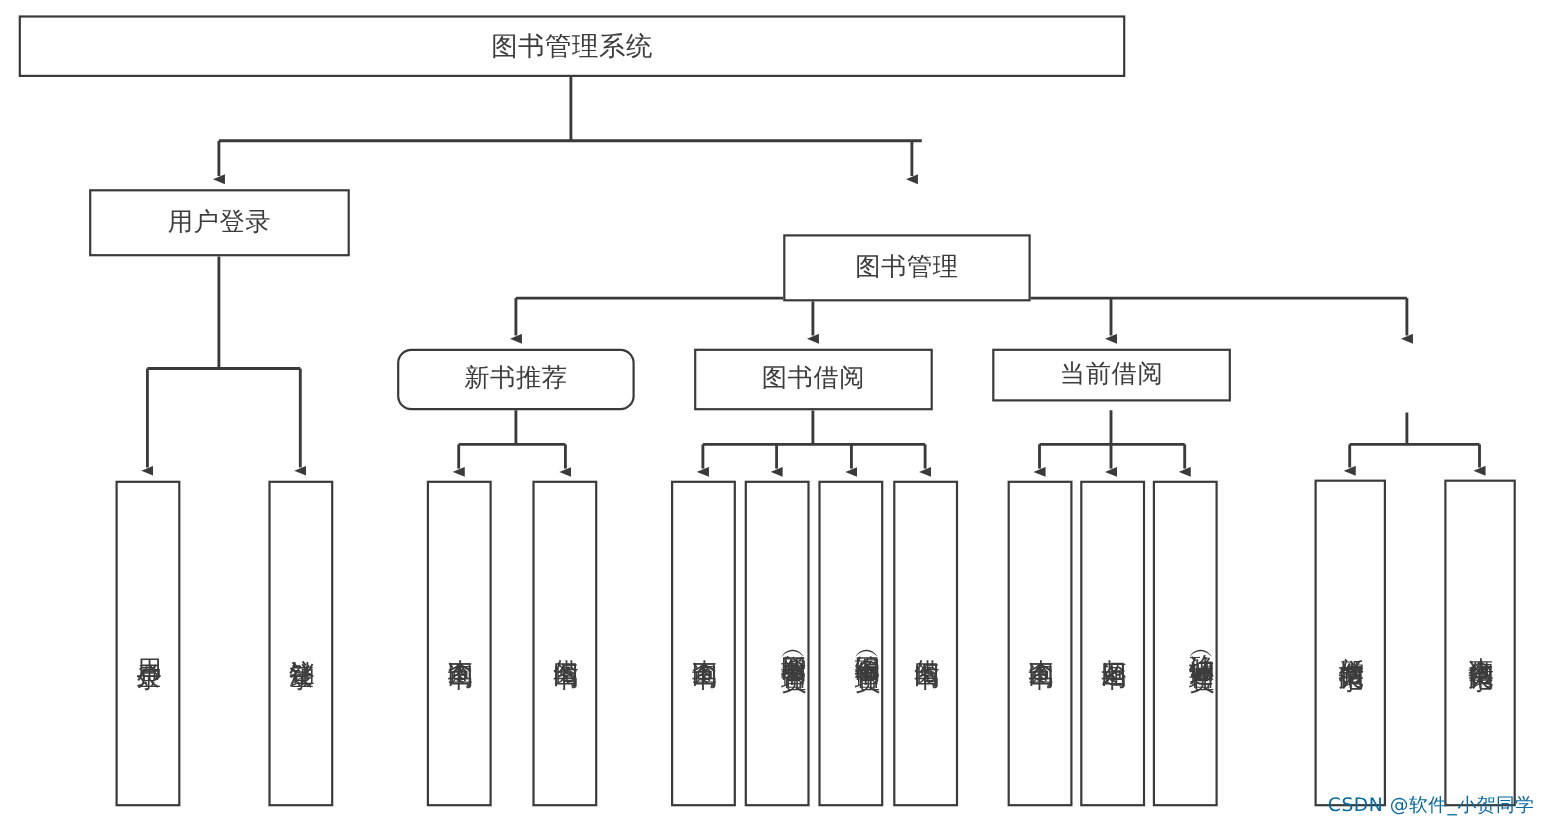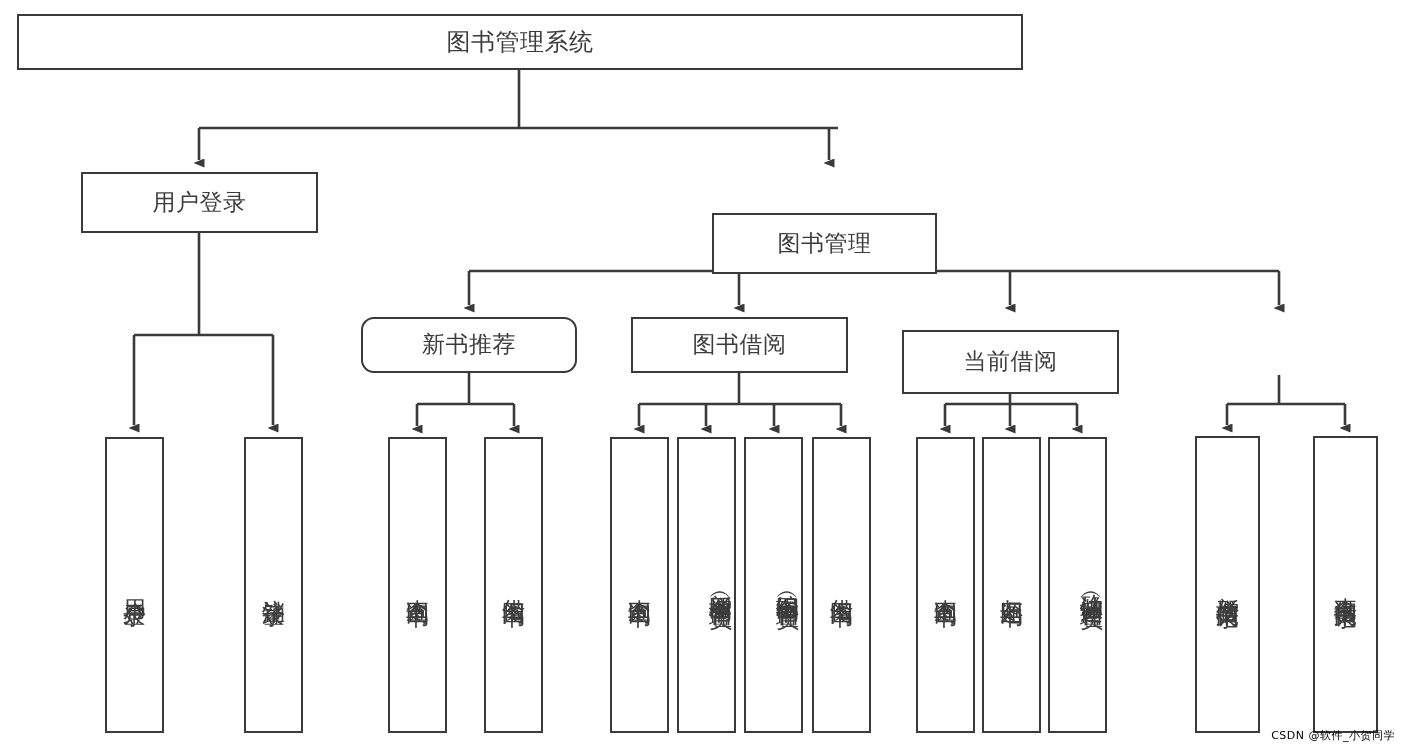--- a/index.html
+++ b/index.html
@@ -58,22 +58,22 @@
   .node.vert.long {
     align-items: flex-start;
   }
   .node .lbl {
     display: block;
   }
   #watermark {
     position: absolute;
     right: 10px;
     bottom: 4px;
-    font-size: 11px;
-    color: #000000;
+    font-size: 17px;
+    color: #0369a1;
     letter-spacing: 0.5px;
     white-space: nowrap;
     user-select: none;
   }
 </style>
 </head>
 <body>
 
 <div id="canvas">
 
@@ -137,21 +137,21 @@
   <div class="node horiz" style="left:712px; top:172px; width:225px; height:61px;margin-top:41px;">
     <span class="lbl">图书管理</span>
   </div>
 
   <div class="node horiz" style="left:361px; top:317px; width:216px; height:56px;border-radius:13px;">
     <span class="lbl">新书推荐</span>
   </div>
   <div class="node horiz" style="left:631px; top:317px; width:217px; height:56px;">
     <span class="lbl">图书借阅</span>
   </div>
-  <div class="node horiz" style="left:902px; top:317px; width:217px; height:64px;margin-top:13px;">
+  <div class="node horiz" style="left:902px; top:317px; width:217px; height:48px;">
     <span class="lbl">当前借阅</span>
   </div>
 
   <div class="node vert" style="left:105px; top:437px; width:59px; height:296px;">
     <span class="lbl">用户登录</span>
   </div>
   <div class="node vert" style="left:244px; top:437px; width:59px; height:296px;">
     <span class="lbl">注销登录</span>
   </div>
 

